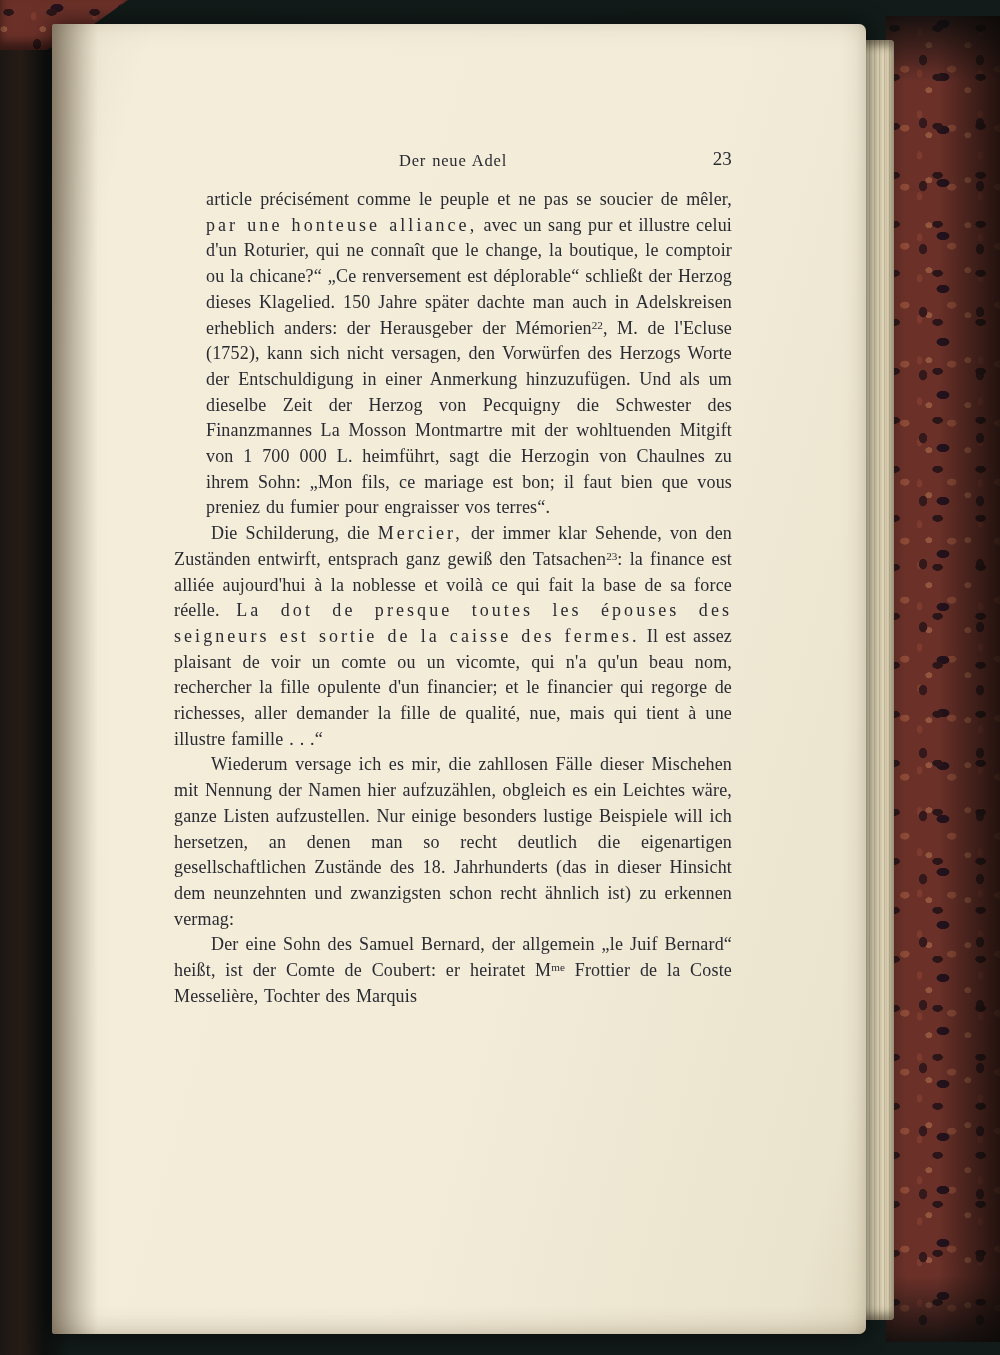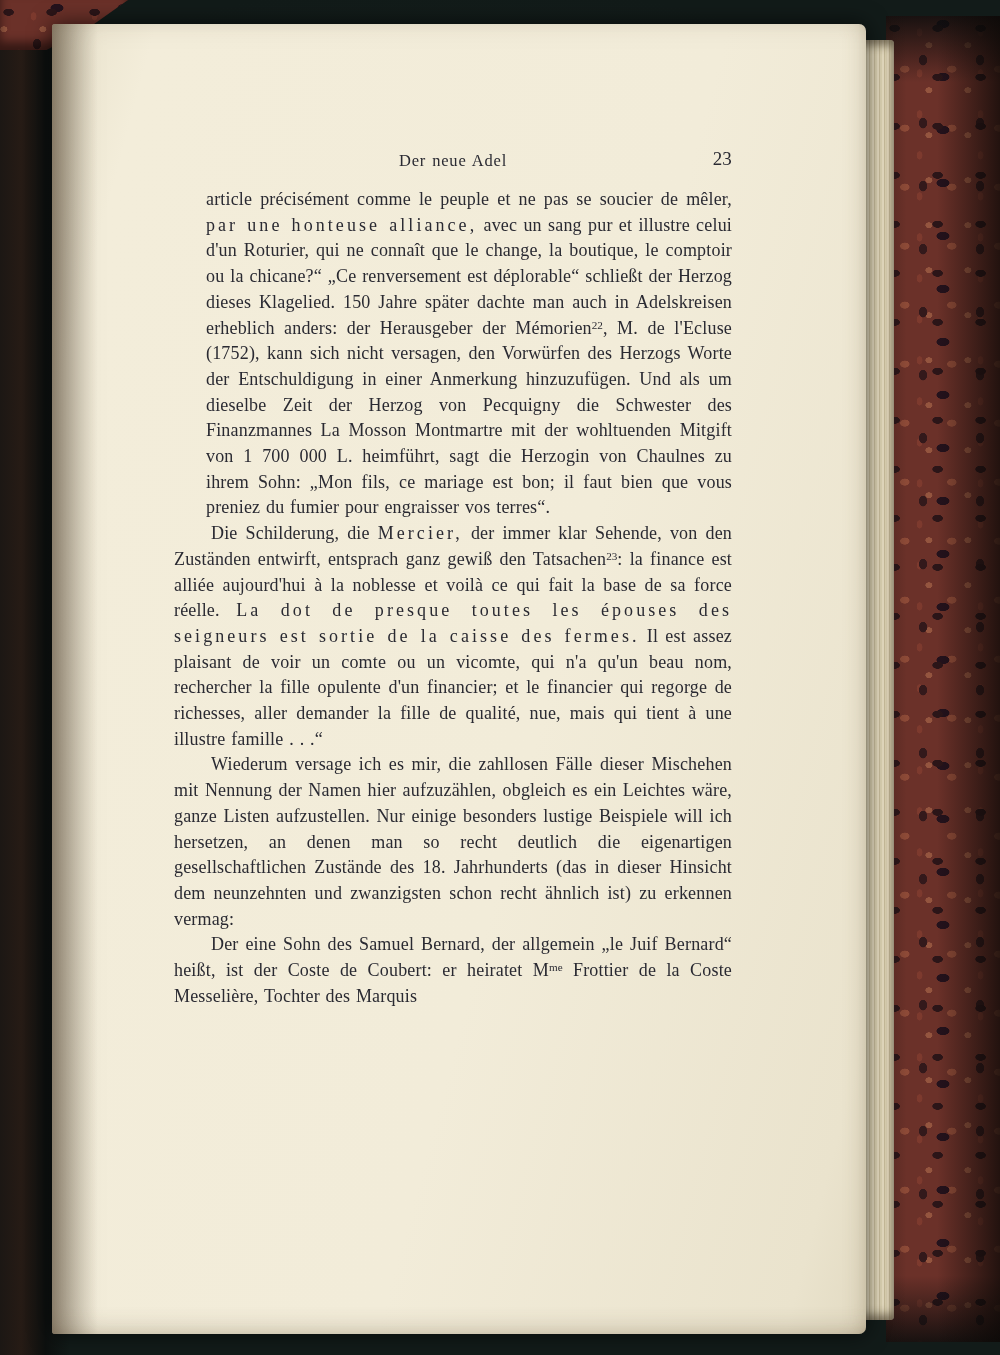--- a/index.html
+++ b/index.html
@@ -150,17 +150,17 @@
         <span class="title">Der neue Adel</span>
         <span class="pagenum">23</span>
       </div>
 
       <p class="para first"><span>article précisément comme le peuple et ne pas se soucier de mêler, </span><span class="sp">par une honteuse alliance,</span><span> avec un sang pur et illustre celui d'un Roturier, qui ne connaît que le change, la boutique, le comptoir ou la chicane?“ „Ce renversement est déplorable“ schließt der Herzog dieses Klagelied. 150 Jahre später dachte man auch in Adelskreisen erheblich anders: der Herausgeber der Mémorien</span><sup class="note">22</sup><span>, M. de l'Ecluse (1752), kann sich nicht versagen, den Vorwürfen des Herzogs Worte der Entschuldigung in einer Anmerkung hinzuzufügen. Und als um dieselbe Zeit der Herzog von Pecquigny die Schwester des Finanzmannes La Mosson Montmartre mit der wohltuenden Mitgift von 1 700 000 L. heimführt, sagt die Herzogin von Chaulnes zu ihrem Sohn: „Mon fils, ce mariage est bon; il faut bien que vous preniez du fumier pour engraisser vos terres“.</span></p>
 
       <p class="para"><span>Die Schilderung, die </span><span class="sp">Mercier,</span><span> der immer klar Sehende, von den Zuständen entwirft, entsprach ganz gewiß den Tatsachen</span><sup class="note">23</sup><span>: la finance est alliée aujourd'hui à la noblesse et voilà ce qui fait la base de sa force réelle. </span><span class="sp">La dot de presque toutes les épouses des seigneurs est sortie de la caisse des fermes.</span><span> Il est assez plaisant de voir un comte ou un vicomte, qui n'a qu'un beau nom, rechercher la fille opulente d'un financier; et le financier qui regorge de richesses, aller demander la fille de qualité, nue, mais qui tient à une illustre famille . . .“</span></p>
 
       <p class="para"><span>Wiederum versage ich es mir, die zahllosen Fälle dieser Mischehen mit Nennung der Namen hier aufzuzählen, obgleich es ein Leichtes wäre, ganze Listen aufzustellen. Nur einige besonders lustige Beispiele will ich hersetzen, an denen man so recht deutlich die eigenartigen gesellschaftlichen Zustände des 18. Jahrhunderts (das in dieser Hinsicht dem neunzehnten und zwanzigsten schon recht ähnlich ist) zu erkennen vermag:</span></p>
 
-      <p class="para"><span>Der eine Sohn des Samuel Bernard, der allgemein „le Juif Bernard“ heißt, ist der Coste de Coubert: er heiratet M</span><sup class="note">me</sup><span> Frottier de la Coste Messelière, Tochter des Marquis</span></p>
+      <p class="para"><span>Der eine Sohn des Samuel Bernard, der allgemein „le Juif Bernard“ heißt, ist der Comte de Coubert: er heiratet M</span><sup class="note">me</sup><span> Frottier de la Coste Messelière, Tochter des Marquis</span></p>
 
     </div>
   </div>
 </div>
 
 </body></html>

